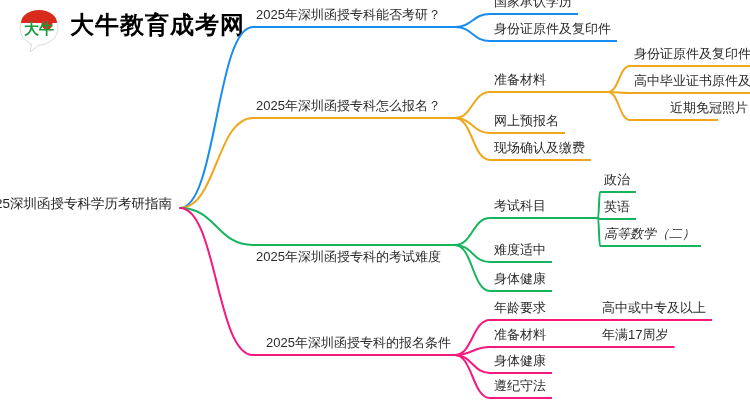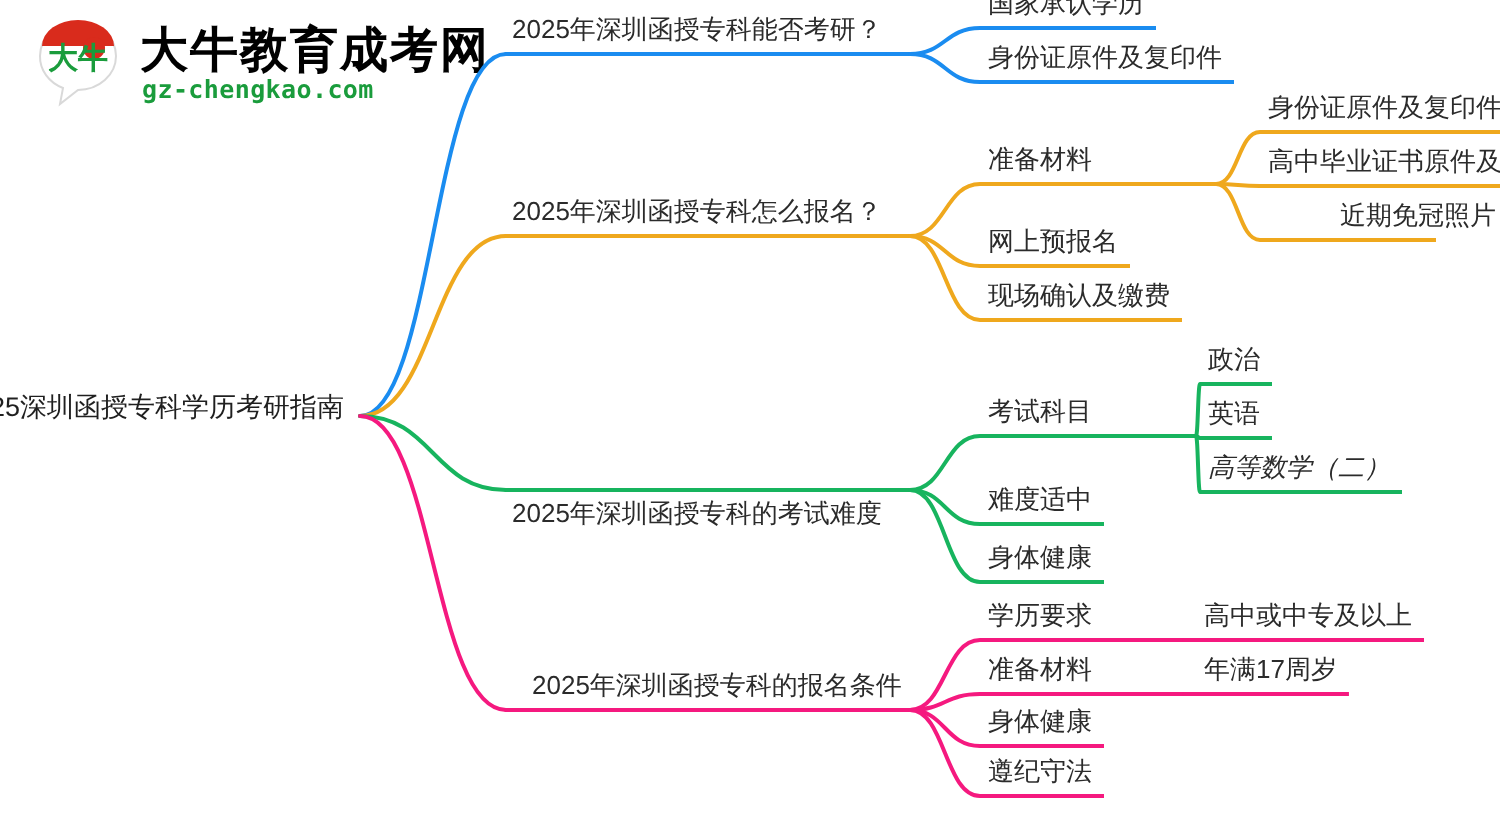--- a/index.html
+++ b/index.html
@@ -79,21 +79,20 @@
 <div id="page">
 
   <div id="logo">
     <svg class="logo-mark" viewBox="0 0 50 48">
       <path d="M6 20 a19 17 0 1 1 38 0 a19 17 0 0 1 -19 17 l-9 7 l1.5 -8 a19 17 0 0 1 -11.5 -16 z" fill="#ffffff" stroke="#d9d9d9" stroke-width="1"></path>
       <path d="M7 15 a18 13 0 0 1 36 0 z" fill="#d92b1c"></path>
       <circle cx="33" cy="16" r="5.5" fill="#d92b1c"></circle>
       <text x="25" y="26" font-size="15" font-weight="bold" text-anchor="middle" fill="#1a9c3c" font-family="DejaVu Sans, sans-serif">大牛</text>
     </svg>
     <div class="logo-wordmark">大牛教育成考网</div>
-    <div class="logo-url">gz-chengkao.com</div>
   </div>
 
   <svg id="mindmap-svg" viewBox="0 0 750 410">
     <g id="links" fill="none" stroke-width="2" stroke-linecap="round">
         <path d="M 180 208 C 216.5 208, 216.5 27, 253 27" stroke="#1a8cf0" fill="none"></path>
         <line x1="253" x2="443.921875" y1="27" y2="27" stroke="#1a8cf0"></line>
         <line x1="443.921875" x2="455" y1="27" y2="27" stroke="#1a8cf0"></line>
         <path d="M 455 27 C 472.5 27, 472.5 14, 490 14" stroke="#1a8cf0" fill="none"></path>
         <path d="M 455 27 C 472.5 27, 472.5 41, 490 41" stroke="#1a8cf0" fill="none"></path>
         <path d="M 180 208 C 216.5 208, 216.5 118, 253 118" stroke="#efa81d" fill="none"></path>
@@ -165,21 +164,21 @@
       <div class="node-text" style="left: 494px; top: 113px;">网上预报名</div>
       <div class="node-text" style="left: 494px; top: 140px;">现场确认及缴费</div>
       <div class="node-text" style="left: 256px; top: 225px; margin-top: 24px;">2025年深圳函授专科的考试难度</div>
       <div class="node-text" style="left: 494px; top: 198px;">考试科目</div>
       <div class="node-text" style="left: 604px; top: 172px;">政治</div>
       <div class="node-text" style="left: 604px; top: 199px;">英语</div>
       <div class="node-text" style="left: 604px; top: 226px; font-style: italic;">高等数学（二）</div>
       <div class="node-text" style="left: 494px; top: 242px;">难度适中</div>
       <div class="node-text" style="left: 494px; top: 271px;">身体健康</div>
       <div class="node-text" style="left: 256px; top: 335px; margin-left: 10px;">2025年深圳函授专科的报名条件</div>
-      <div class="node-text" style="left: 494px; top: 300px;">学历要求</div>
+      <div class="node-text" style="left: 494px; top: 300px;">年龄要求</div>
       <div class="node-text" style="left: 602px; top: 300px;">高中或中专及以上</div>
       <div class="node-text" style="left: 494px; top: 327px;">准备材料</div>
       <div class="node-text" style="left: 602px; top: 327px;">年满17周岁</div>
       <div class="node-text" style="left: 494px; top: 353px;">身体健康</div>
       <div class="node-text" style="left: 494px; top: 378px;">遵纪守法</div>
     </div>
 
 </div>
 
 </body></html>

